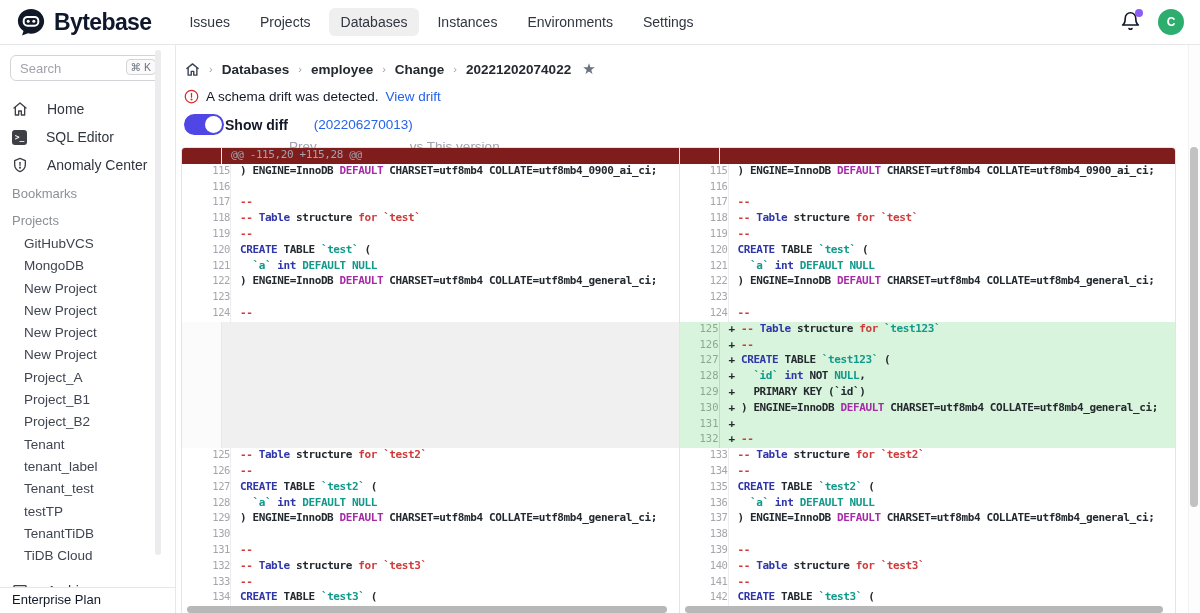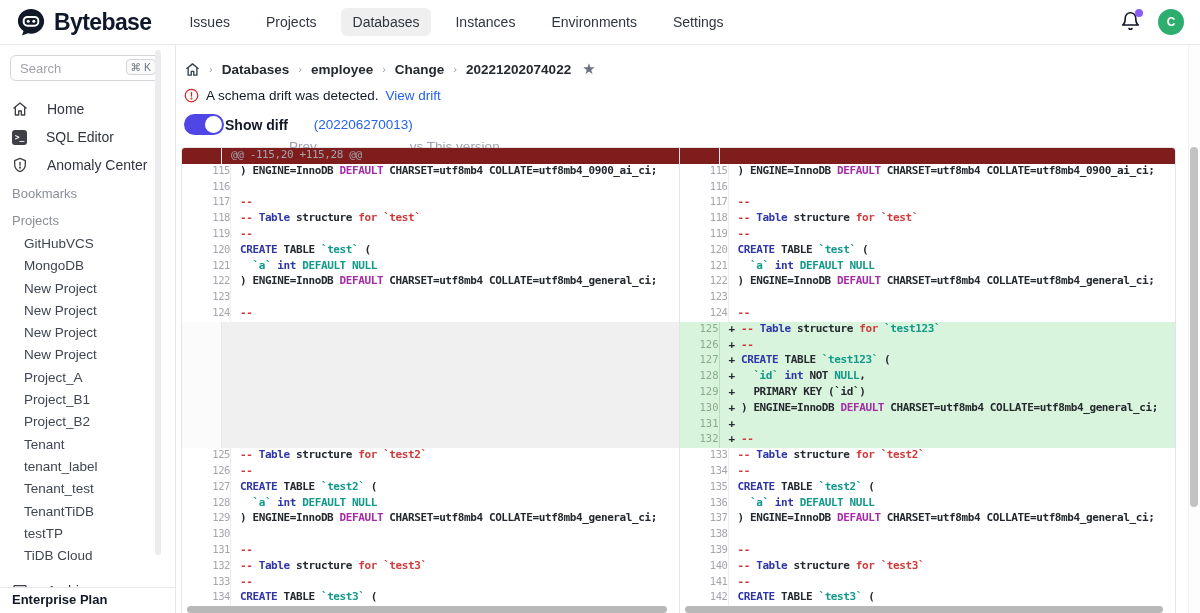--- a/index.html
+++ b/index.html
@@ -3,21 +3,21 @@
 <meta charset="utf-8">
 <style>
   * { margin:0; padding:0; box-sizing:border-box; }
   html,body { width:1200px; height:613px; overflow:hidden; background:#fff;
     font-family:"Liberation Sans", sans-serif; color:#1f2328; }
 
   
   .navbar { height:45px; border-bottom:1px solid #e5e7eb; display:flex; align-items:center; padding:0 16px; }
   .brand { display:flex; align-items:center; gap:8px; cursor:pointer; }
   .brand-text { font-size:23px; font-weight:800; letter-spacing:-0.6px; color:#0f172a; }
-  .nav-links { display:flex; align-items:flex-start; gap:12px; margin-left:26px; }
+  .nav-links { display:flex; align-items:flex-start; gap:6px; margin-left:26px; }
   .nav-link { font-size:14px; color:#303540; padding:6px 12px; border-radius:6px; cursor:pointer; }
   .nav-link.active { background:#efefef; }
   .nav-right { margin-left:auto; display:flex; align-items:center; gap:16px; }
   .bell-wrap { position:relative; width:22px; height:22px; cursor:pointer; }
   .bell-dot { position:absolute; top:-2px; right:-1px; width:8px; height:8px; border-radius:50%; background:#8b5cf6; }
   .avatar { width:26px; height:26px; border-radius:50%; background:#2eae6e; color:#fff; font-size:12px; font-weight:700;
     display:flex; align-items:center; justify-content:center; cursor:pointer; }
 
   
   .body-row { display:flex; height:568px; }
@@ -32,30 +32,30 @@
   .kbd { position:absolute; right:5px; top:4px; font-size:10.5px; color:#6b7280; border:1px solid #d4d4d8;
     border-radius:4px; padding:1px 4px; background:#fafafa; }
   .side-item { display:flex; align-items:center; gap:19px; padding:6px 12px; font-size:14px; color:#303540; cursor:pointer; }
   .side-item svg { flex:0 0 auto; }
   .sql-ic { width:15px; height:15px; background:#3f3f46; border-radius:3px; color:#fff; font-size:8px; font-weight:700;
     display:flex; align-items:center; justify-content:center; font-family:"DejaVu Sans Mono",monospace; }
   .section-label { padding:7px 12px 5px; font-size:13px; color:#8a8f98; }
   .project-item { padding:4px 12px 4px 24px; font-size:13.5px; color:#3f4551; cursor:pointer; line-height:14.3px; }
   .archive-row { margin-top:10px; }
   .plan-bar { position:absolute; left:0; right:0; bottom:0; border-top:1px solid #e5e7eb; padding:4px 12px 6px;
-    font-size:13px; font-weight:700; color:#111827; background:#fff; }
+    font-size:13px; font-weight:400; color:#111827; background:#fff; }
   .side-scrollbar { position:absolute; top:5px; right:14px; width:6px; height:505px; background:#ececee; border-radius:3px; }
 
   
   .crumb-row { display:flex; align-items:center; gap:9px; padding-left:4px; height:22px; }
   .crumb-item { font-size:13.5px; font-weight:600; color:#24292f; cursor:pointer; }
   .crumb-item.current { font-weight:700; }
   .crumb-sep { color:#9ca3af; font-size:11px; }
   .star { color:#6b7280; font-size:15px; margin-left:2px; cursor:pointer; }
-  .drift-row { display:flex; align-items:flex-start; gap:7px; margin-top:8px; padding-left:3px; height:16px; }
+  .drift-row { display:flex; align-items:center; gap:7px; margin-top:8px; padding-left:3px; height:16px; }
   .drift-text { font-size:13.5px; font-weight:500; color:#111827; }
   .link { font-size:13.5px; color:#2563eb; cursor:pointer; }
   .toggle-row { display:flex; align-items:center; gap:1px; margin-top:10px; padding-left:3px; height:21px; }
   .toggle { position:relative; width:40px; height:21px; border-radius:11px; background:#4f46e5; cursor:pointer; flex:0 0 auto; }
   .toggle .knob { position:absolute; top:2px; right:2px; width:17px; height:17px; border-radius:50%; background:#fff; }
   .toggle-label { font-size:14px; font-weight:700; color:#111827; }
   .muted { font-size:13.5px; color:#9ca3af;margin-top:44px; }
 
   
   .diff-panel { margin-top:12px; height:470px; border:1px solid #e4e4e7; border-radius:4px; display:flex; overflow:hidden; background:#fff; }
@@ -144,22 +144,22 @@
         <div class="project-item">New Project</div>
         <div class="project-item">New Project</div>
         <div class="project-item">New Project</div>
         <div class="project-item">New Project</div>
         <div class="project-item">Project_A</div>
         <div class="project-item">Project_B1</div>
         <div class="project-item">Project_B2</div>
         <div class="project-item">Tenant</div>
         <div class="project-item">tenant_label</div>
         <div class="project-item">Tenant_test</div>
+        <div class="project-item">testTP</div>
         <div class="project-item">TenantTiDB</div>
-        <div class="project-item">testTP</div>
         <div class="project-item">TiDB Cloud</div>
       </div>
     <div class="side-item archive-row">
       <svg width="16" height="16" viewBox="0 0 24 24" fill="none" stroke="#3f3f46" stroke-width="2" stroke-linecap="round" stroke-linejoin="round">
         <rect x="3" y="4" width="18" height="5" rx="1"></rect>
           <path d="M5 9v10a1 1 0 0 0 1 1h12a1 1 0 0 0 1-1V9"></path>
           <line x1="10" y1="13" x2="14" y2="13"></line>
       </svg>
       <span>Archive</span>
     </div>

